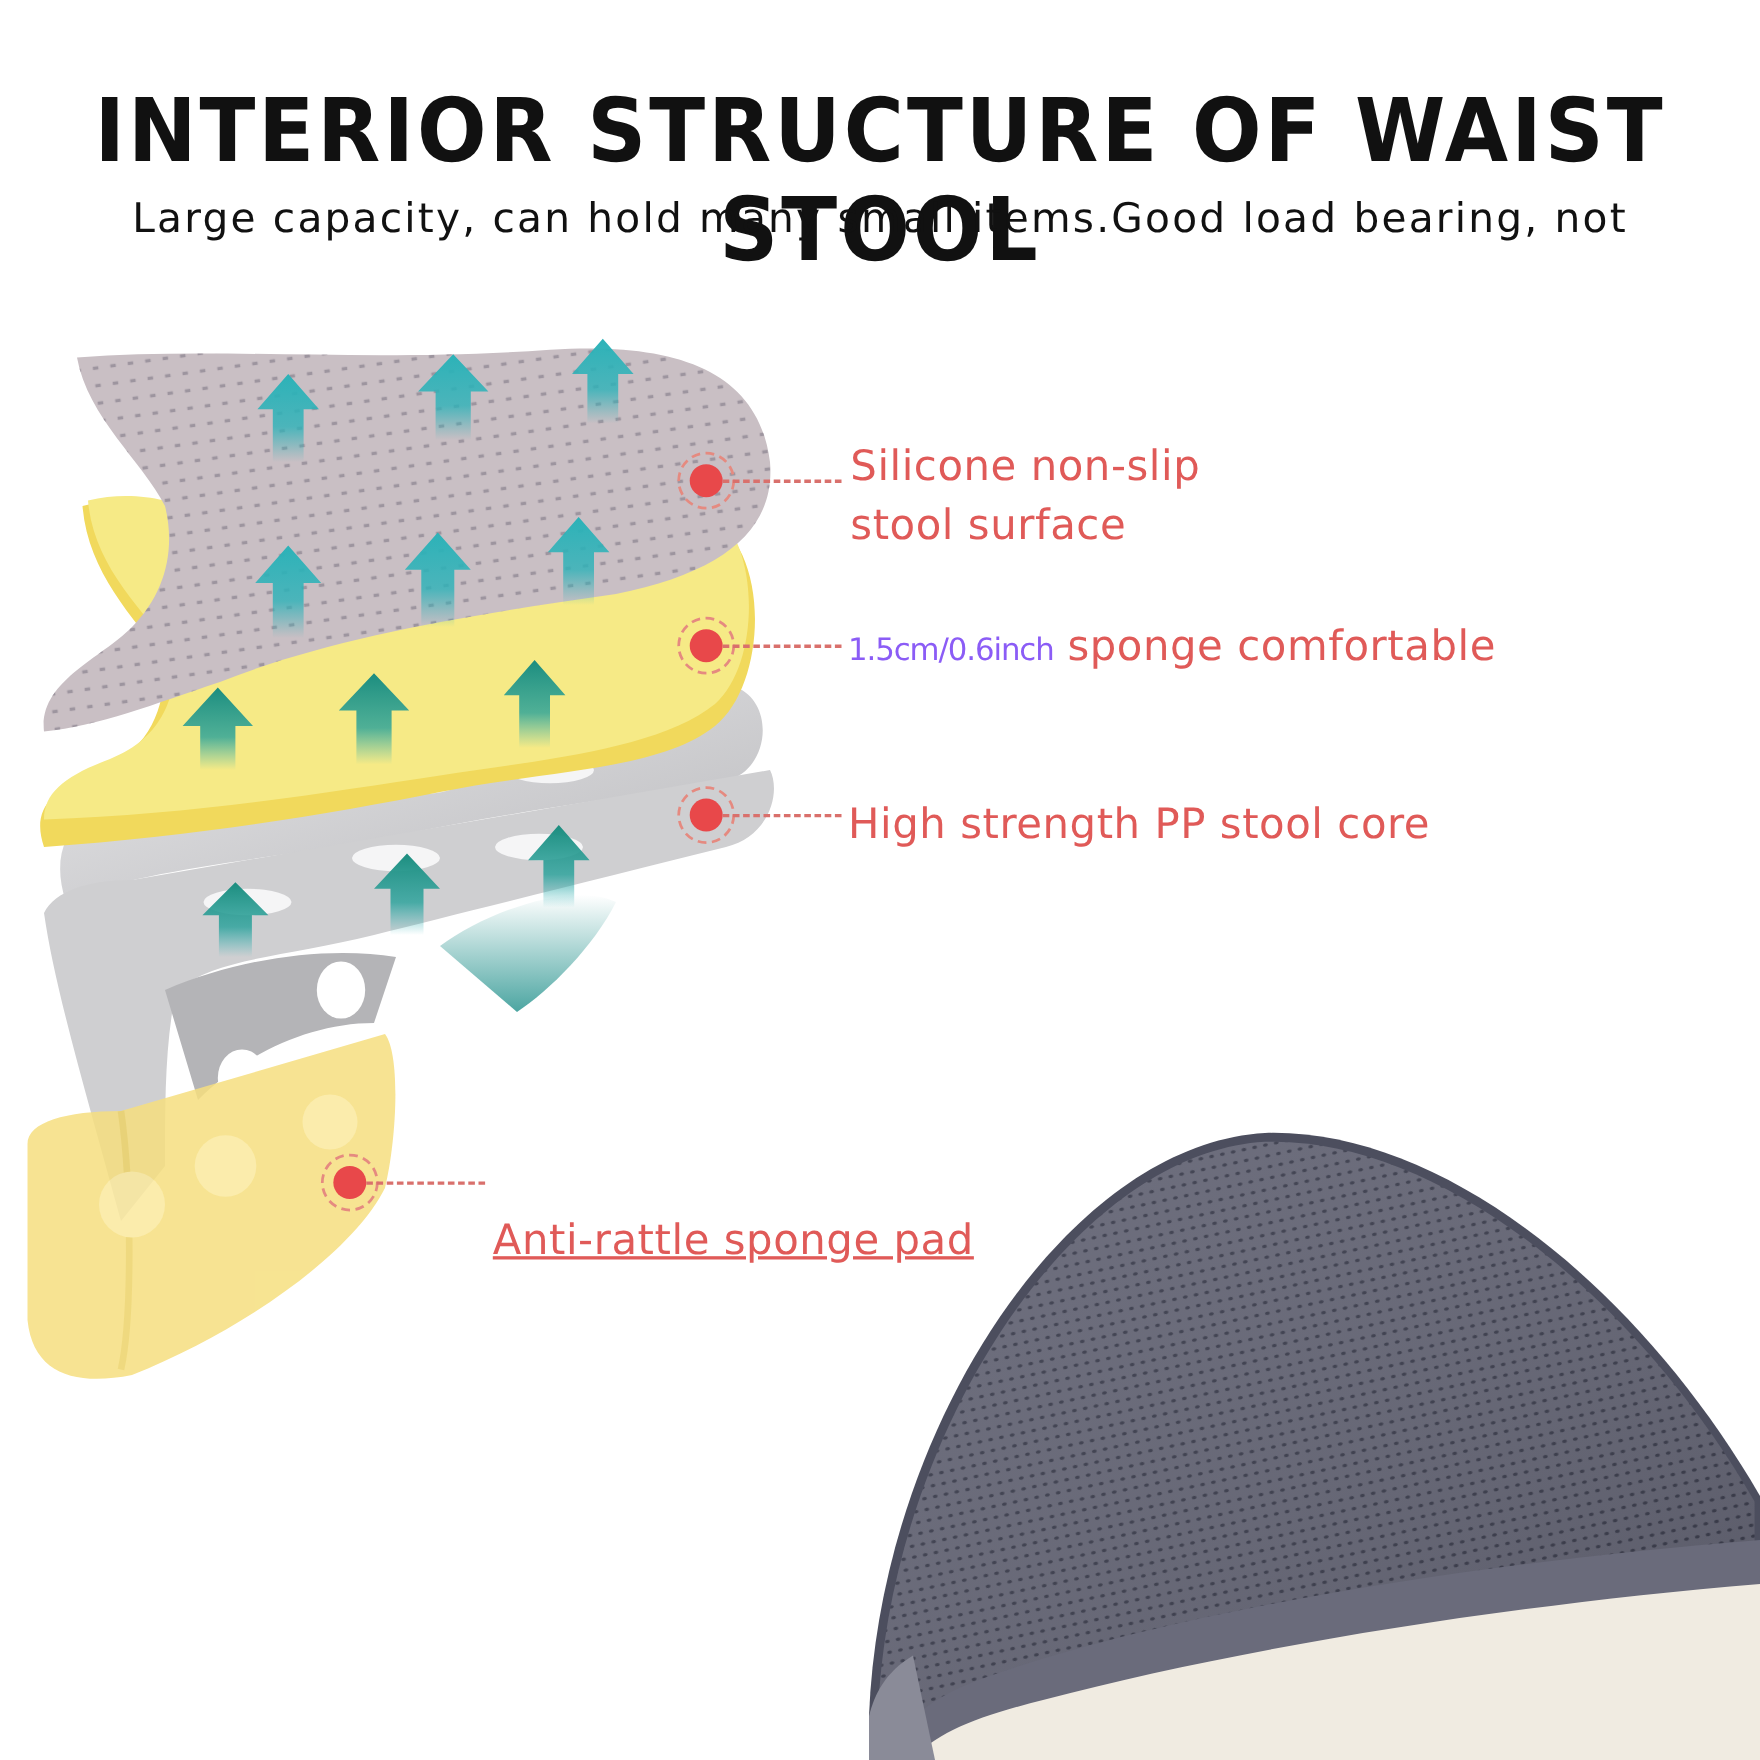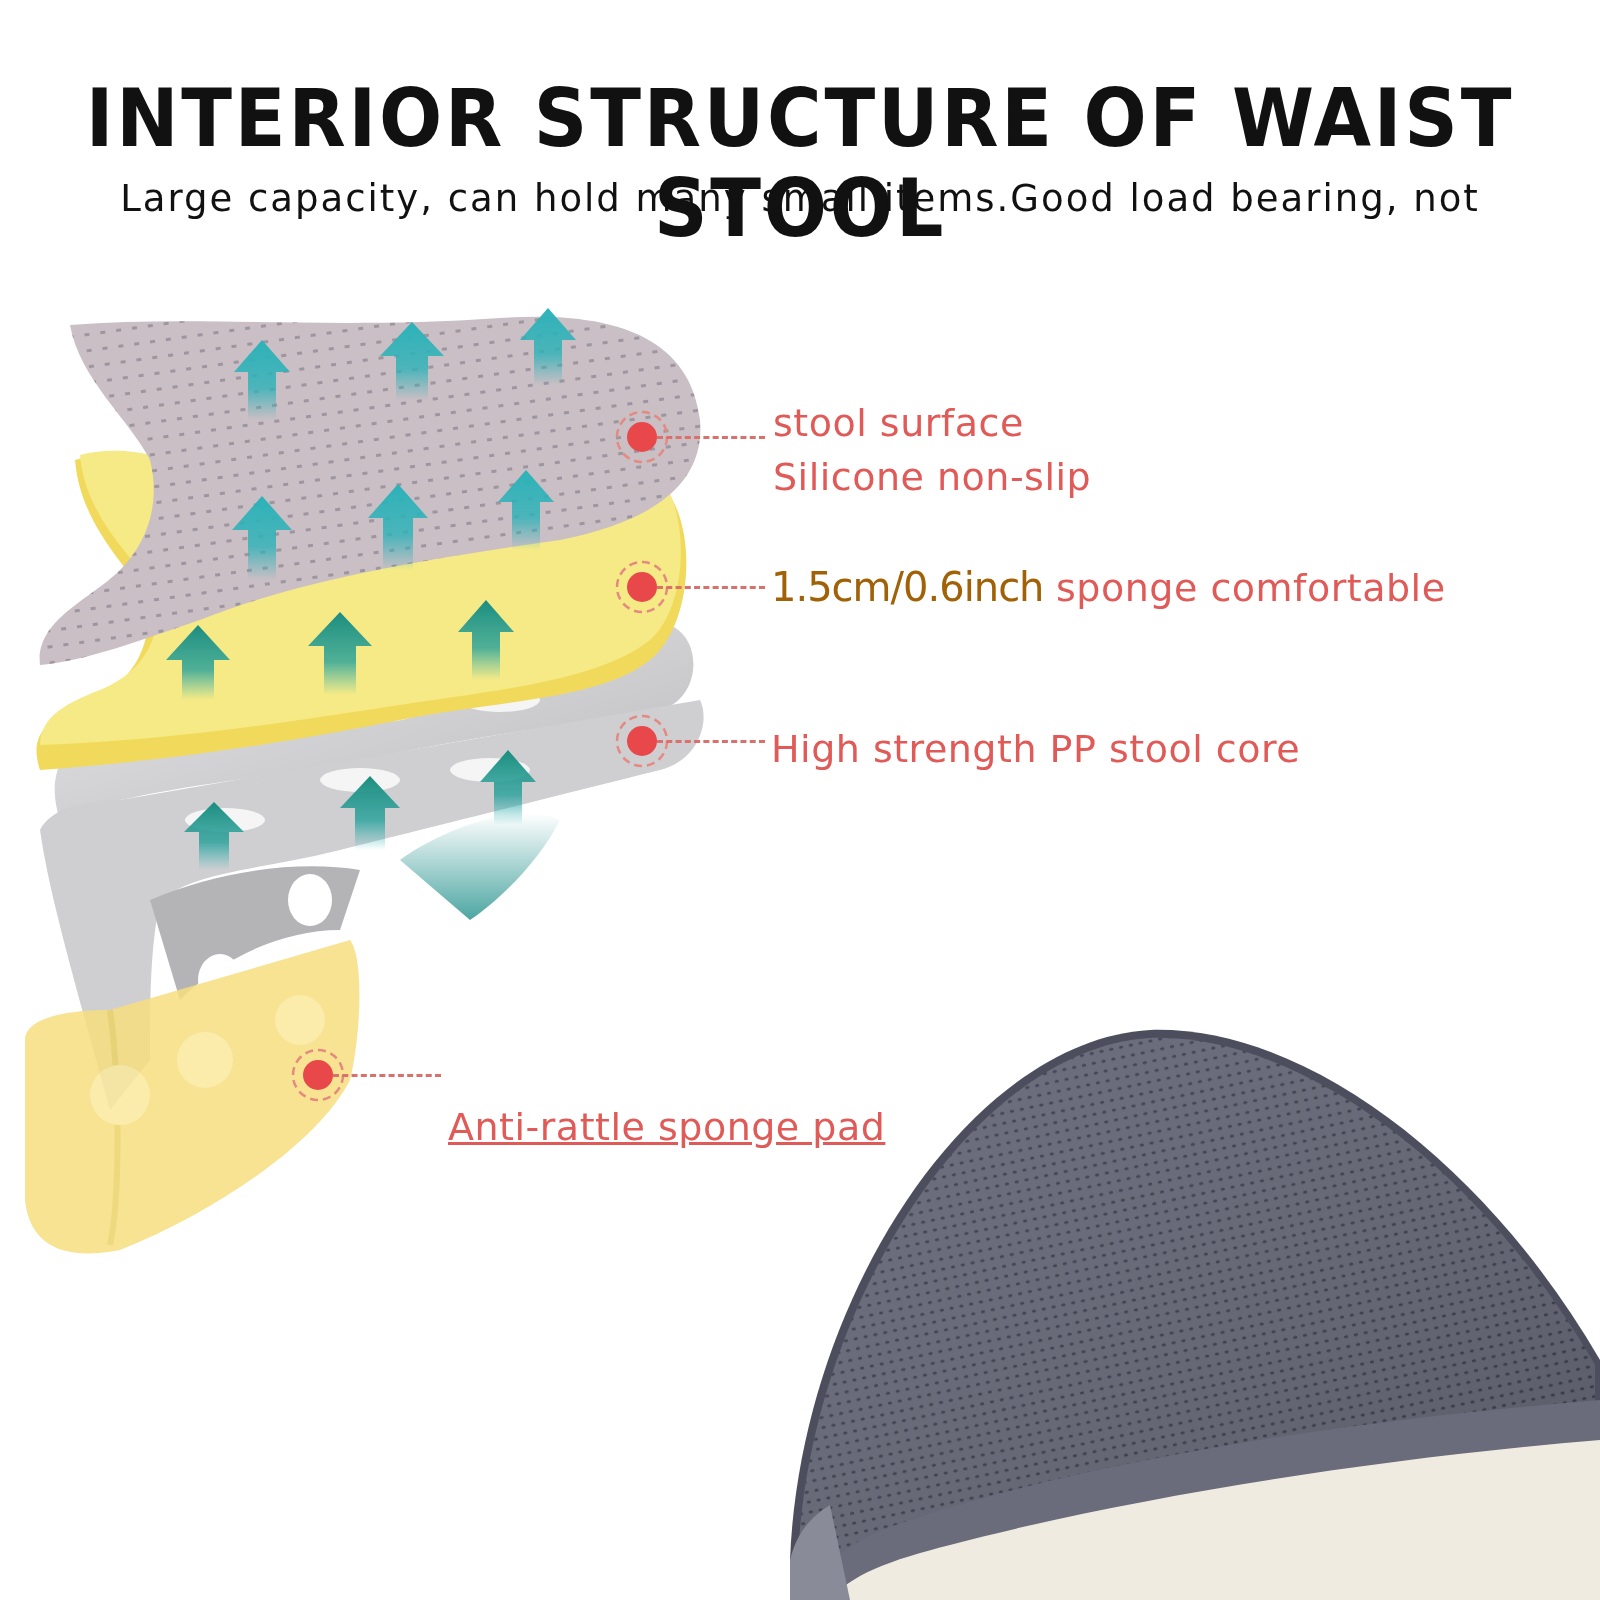--- a/index.html
+++ b/index.html
@@ -17,21 +17,21 @@
     position:absolute; left:0; top:172px; width:1600px; text-align:center;
     font-family:"DejaVu Sans", sans-serif; font-size:37px; letter-spacing:2px;
     color:#111; line-height:54px;
   }
   .subtitle div { white-space:nowrap; }
   .illus { position:absolute; left:0; top:290px; width:760px; height:990px; }
   .callout {
     position:absolute; color:#e05a58; font-family:"DejaVu Sans", sans-serif;
     font-size:38px; line-height:54px; white-space:nowrap; letter-spacing:0.5px;
   }
-  .callout .dim { color:#a16207; font-size:40px; letter-spacing:-1px; }
+  .callout .dim { color:#8b5cf6; font-size:28px; letter-spacing:-1px; }
   .leader {
     position:absolute; height:0; border-top:3px dashed #d9706c;
   }
   .marker { position:absolute; width:56px; height:56px; }
   .photo { position:absolute; left:790px; top:1000px; width:810px; height:600px; }
 </style>
 </head>
 <body>
 
 <div class="title">INTERIOR STRUCTURE OF WAIST STOOL</div>
@@ -165,22 +165,22 @@
 </svg>
 <div class="leader" style="left:657px;top:740px;width:108px;"></div>
 
 <svg class="marker" style="left:290px;top:1047px;" viewBox="0 0 56 56">
   <circle cx="28" cy="28" r="25" fill="none" stroke="#e58a80" stroke-width="2.5" stroke-dasharray="8 5"></circle>
   <circle cx="28" cy="28" r="15" fill="#e8484a"></circle>
 </svg>
 <div class="leader" style="left:333px;top:1074px;width:108px;"></div>
 
 <div class="callout" style="left:773px;top:396px;">
+  <div>Silicone non-slip</div>
   <div>stool surface</div>
-  <div>Silicone non-slip</div>
 </div>
 <div class="callout" style="left:771px;top:560px;">
   <span class="dim">1.5cm/0.6inch</span>
   <span>sponge comfortable</span>
 </div>
 <div class="callout" style="left:771px;top:722px;">
   <span>High strength PP stool core</span>
 </div>
 <div class="callout" style="left:448px;top:1100px;text-decoration:underline;">
   <span>Anti-rattle sponge pad</span>

